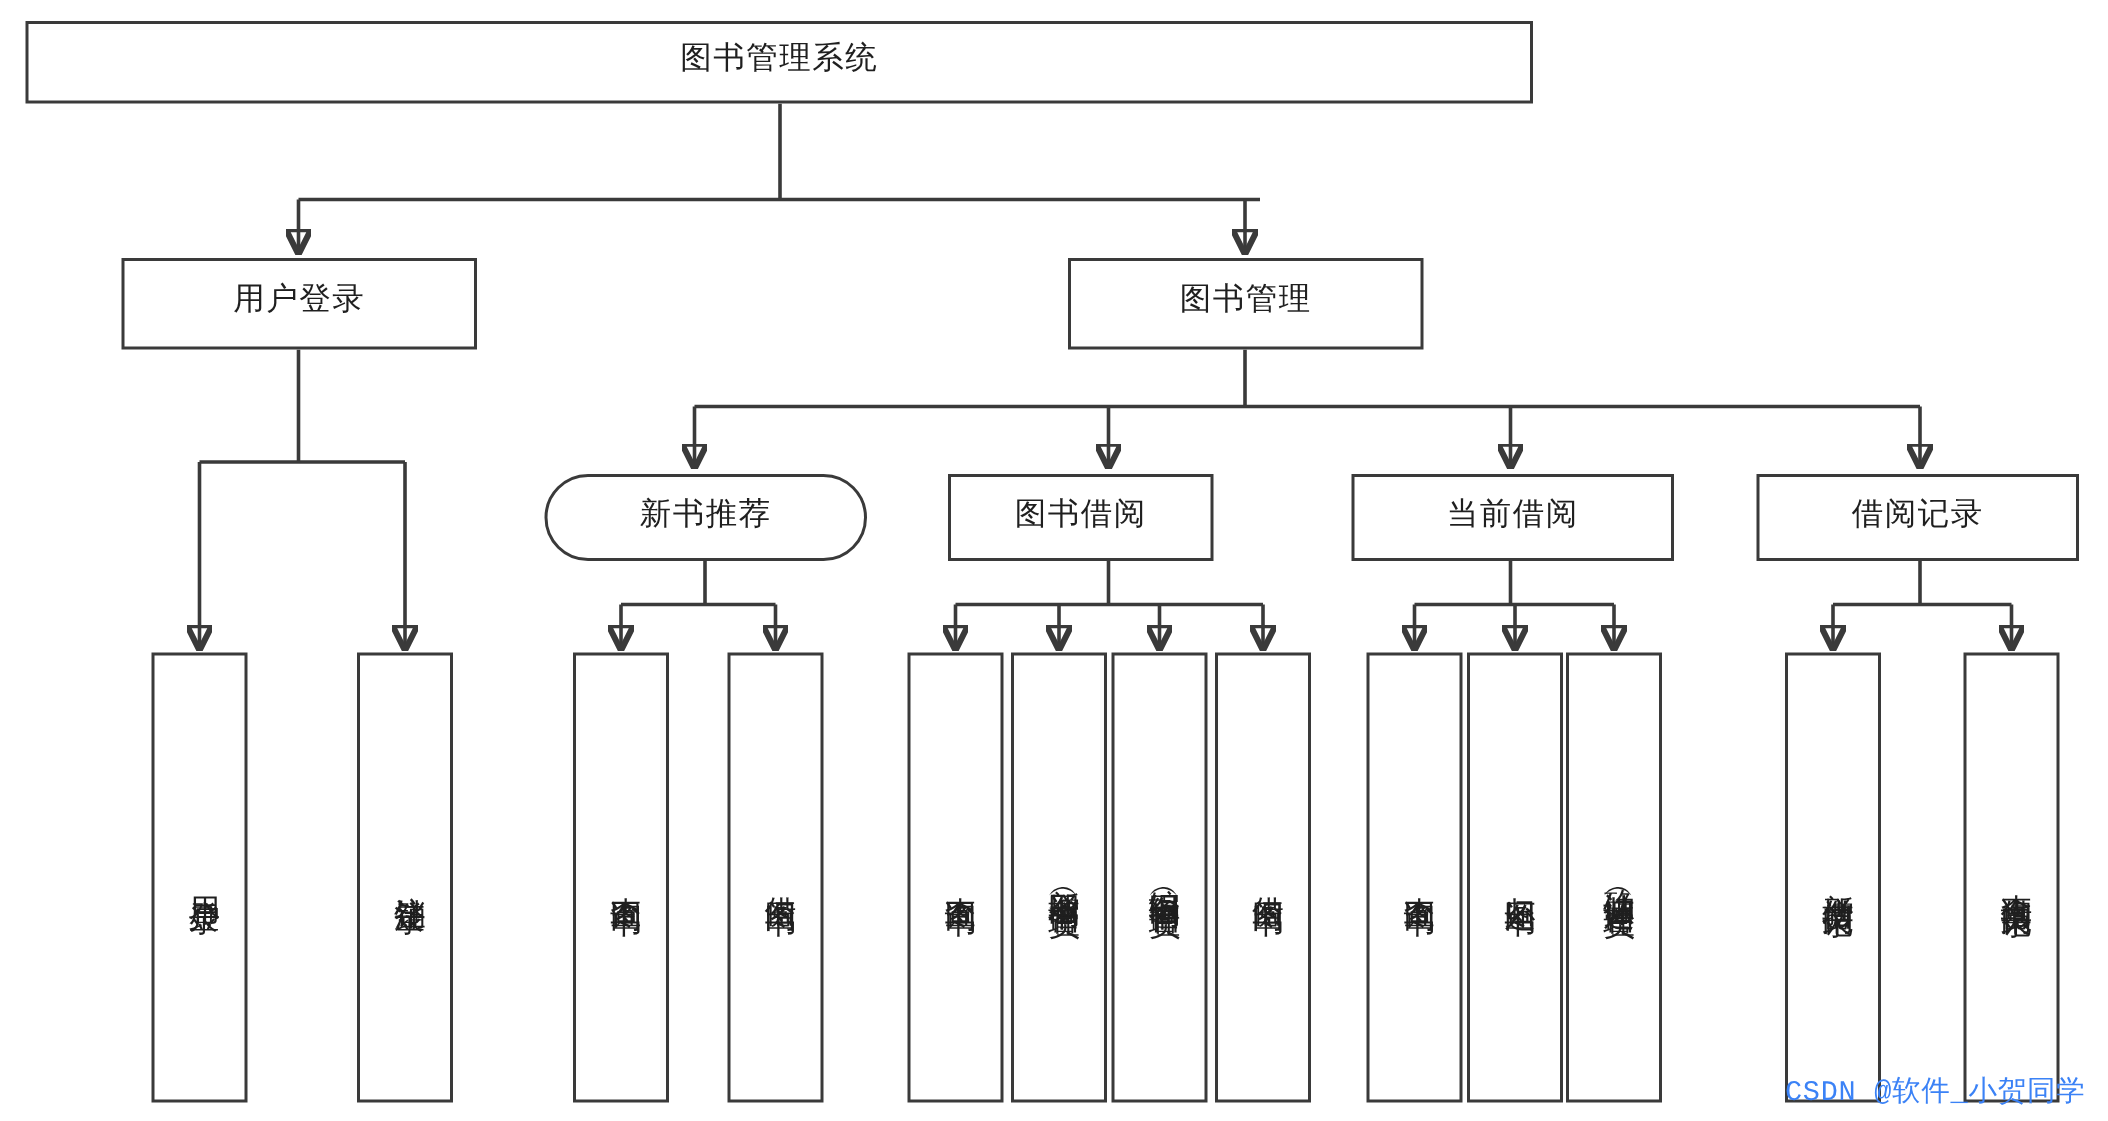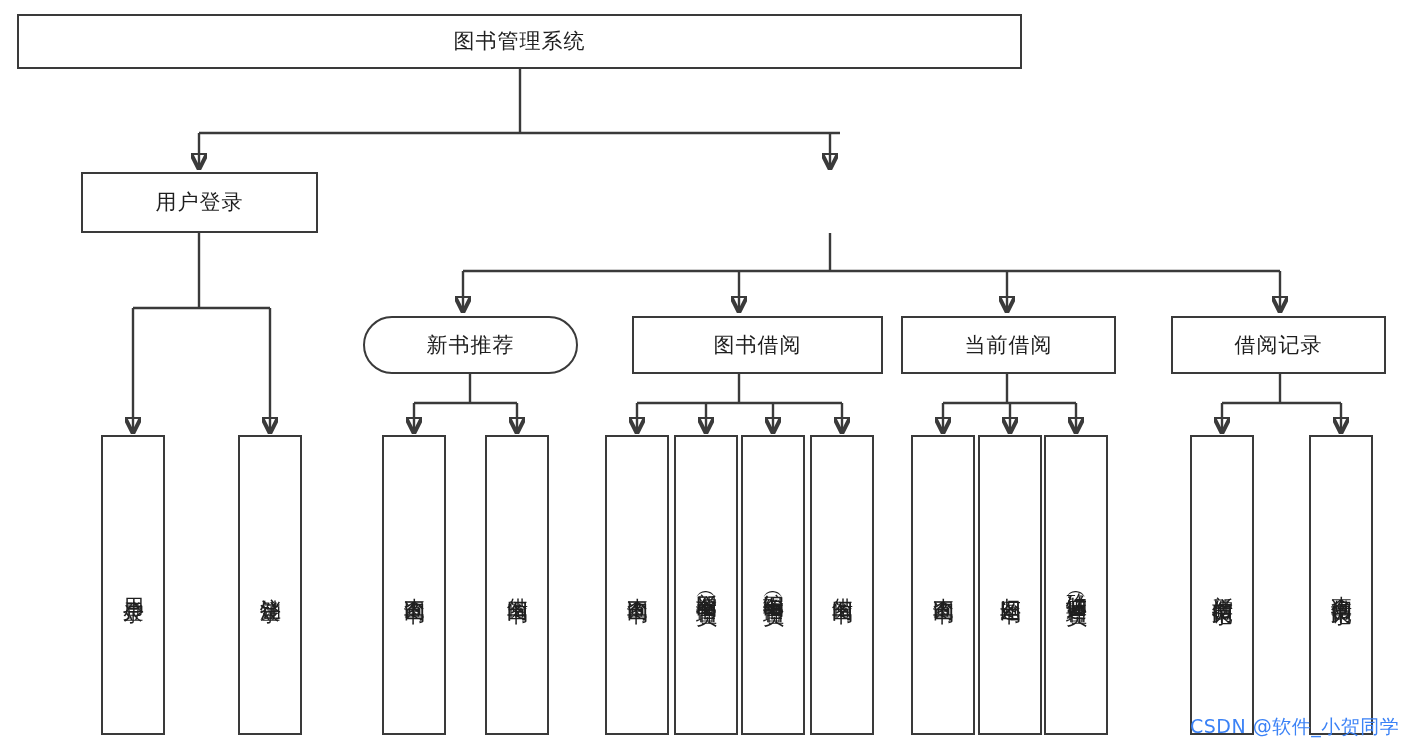--- a/index.html
+++ b/index.html
@@ -6,20 +6,21 @@
   body{
     font-family:"DejaVu Sans","Liberation Sans",sans-serif;
     color:#2b2b2b;
   }
   #canvas{
     position:relative;
     width:1405px;
     height:747px;
     background:#ffffff;
     overflow:hidden;
+    font-family:Liberation Mono, monospace;
   }
   .node{
     position:absolute;
     box-sizing:border-box;
     border:2px solid #3a3a3a;
     background:#ffffff;
     display:flex;
     align-items:center;
     justify-content:center;
     text-align:center;
@@ -117,26 +118,29 @@
   </svg>
 
   <div class="node" style="left:17px;top:14px;width:1005px;height:55px;">
     <span class="node-label">图书管理系统</span>
   </div>
 
   <div class="node" style="left:81px;top:172px;width:237px;height:61px;">
     <span class="node-label">用户登录</span>
   </div>
 
+  <div class="node" style="left:712px;top:172px;width:237px;height:61px;">
+    <span class="node-label">图书管理</span>
+  </div>
 
   <div class="node" style="left:363px;top:316px;width:215px;height:58px;border-radius:29px;">
     <span class="node-label">新书推荐</span>
   </div>
 
-  <div class="node" style="left:632px;top:316px;width:251px;height:58px;">
+  <div class="node" style="left:632px;top:316px;width:177px;height:58px;">
     <span class="node-label">图书借阅</span>
   </div>
 
   <div class="node" style="left:901px;top:316px;width:215px;height:58px;">
     <span class="node-label">当前借阅</span>
   </div>
 
   <div class="node" style="left:1171px;top:316px;width:215px;height:58px;justify-content:center;">
     <span class="node-label">借阅记录</span>
   </div>

